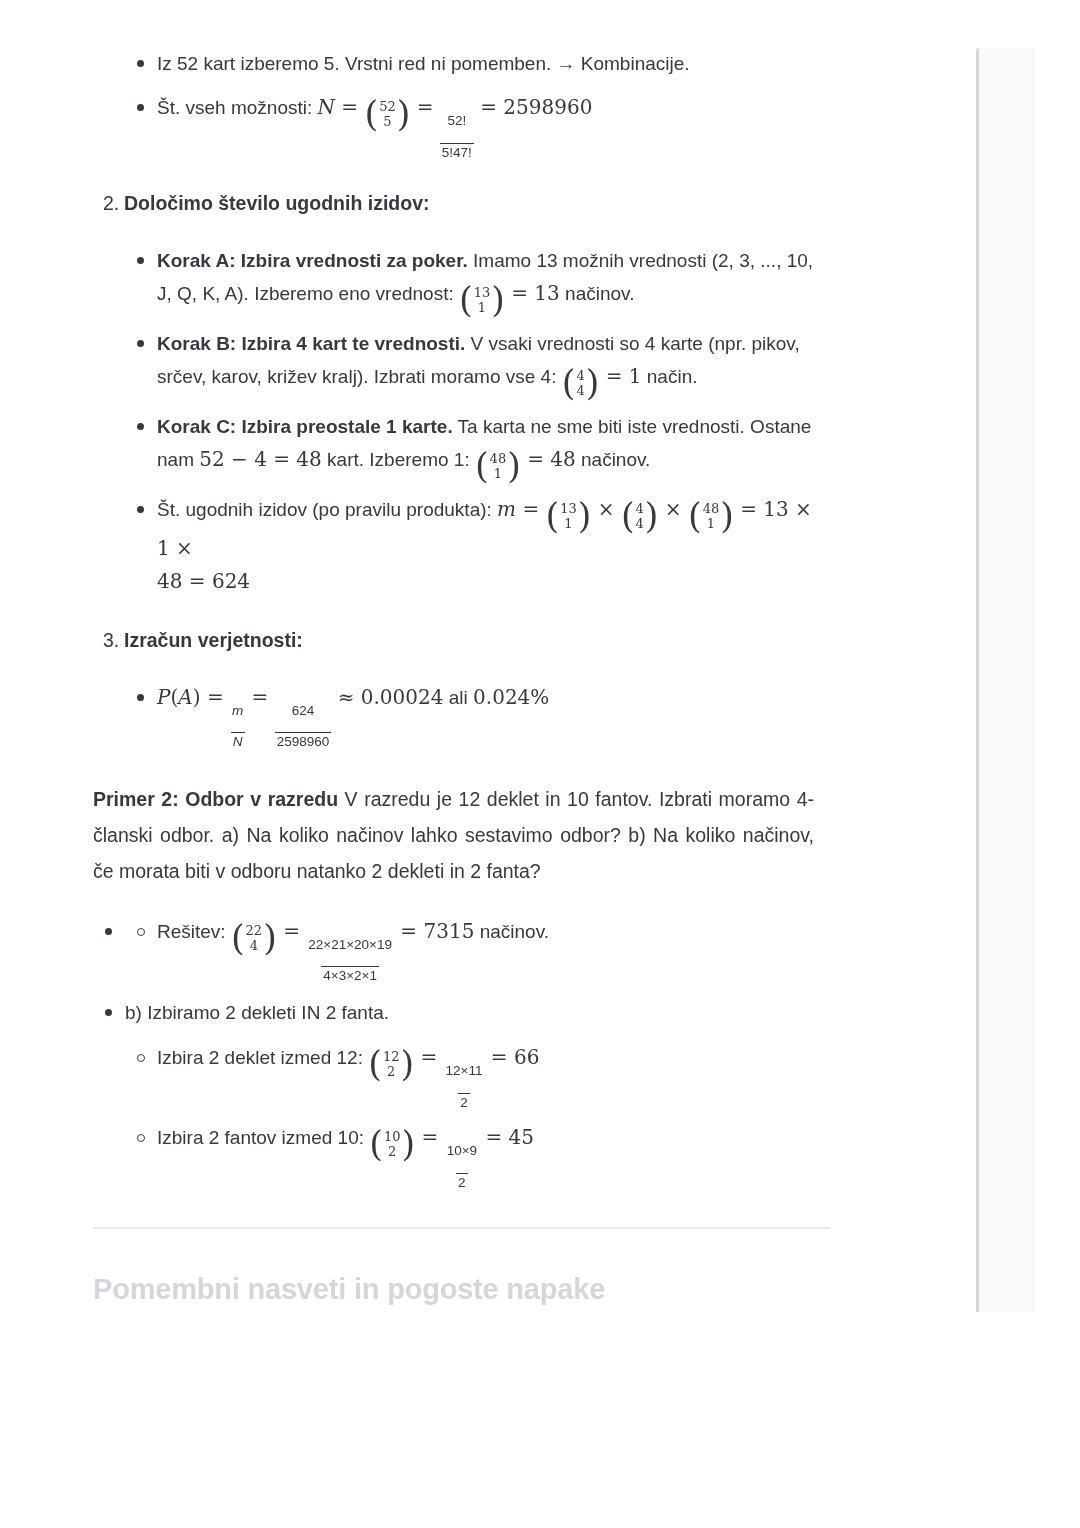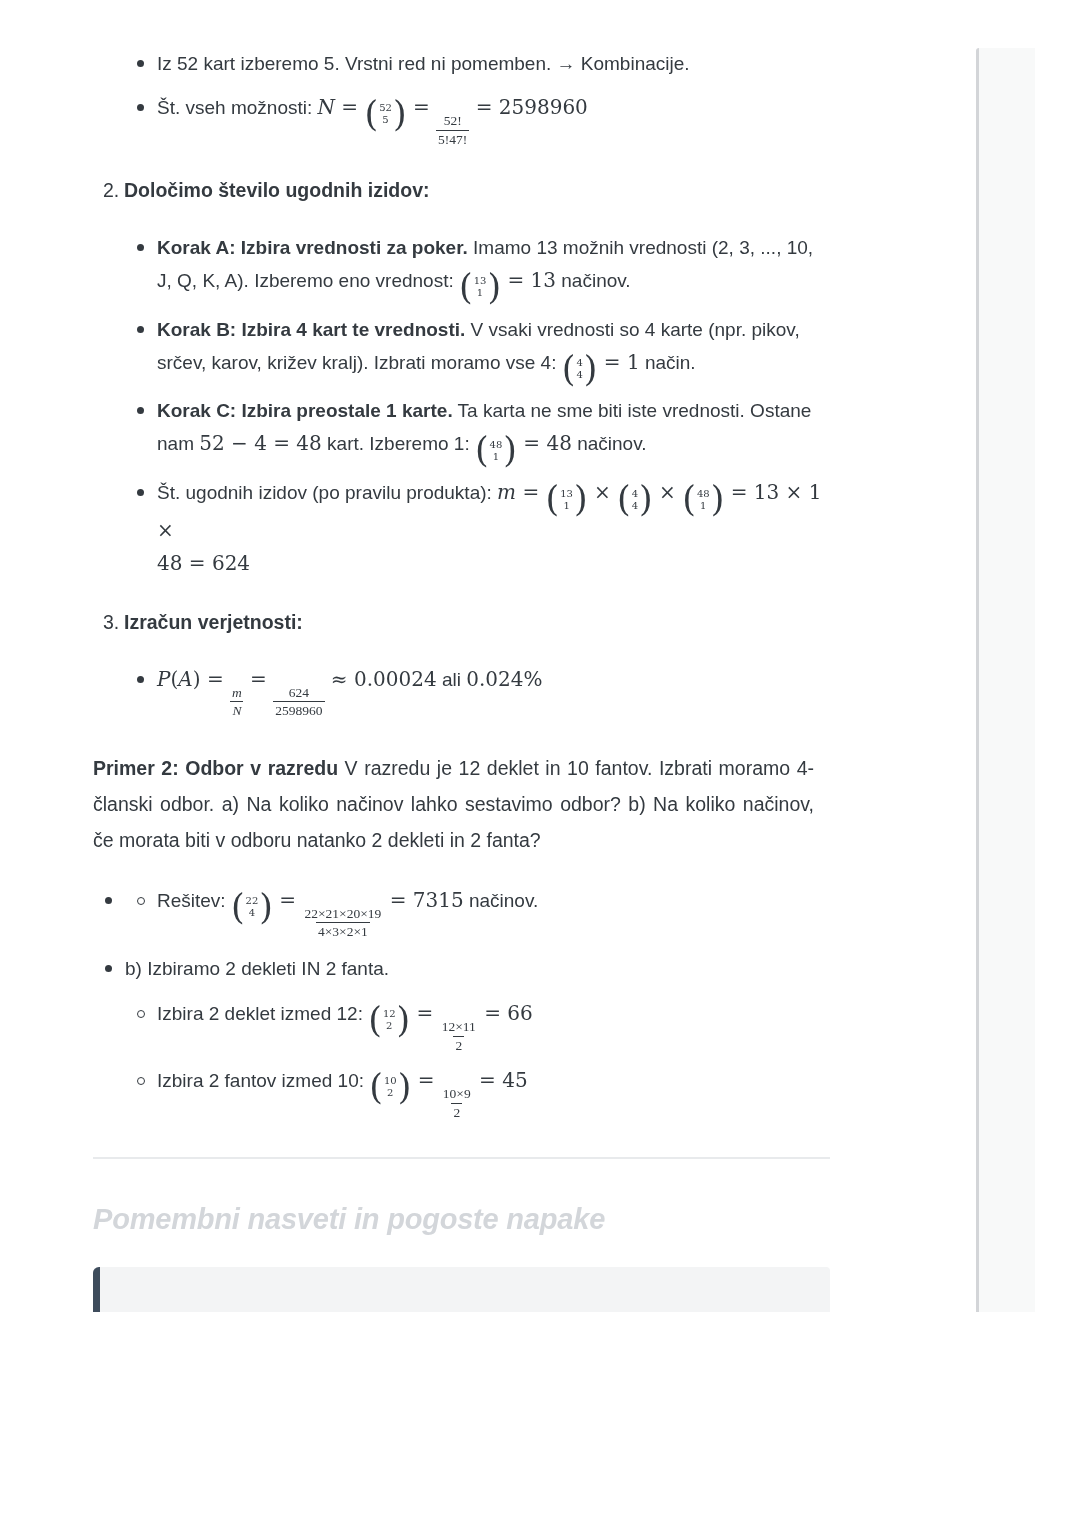--- a/index.html
+++ b/index.html
@@ -60,21 +60,20 @@
   .para.justify{text-align:justify;}
   
   .hr{height:2px;background:#e8eaec;margin:36px 0 0 0;border:none;}
   h2.section{
     margin:42px 0 0 0;
     font-size:29px;
     line-height:36px;
     font-weight:700;
     color:#d3d6da;
     letter-spacing:-0.2px;
-    font-style:italic;
   }
   
   .callout{
     margin-top:30px;
     background:#f3f4f5;
     border-left:7px solid #3e4c5c;
     border-radius:6px 4px 4px 6px;
     padding:26px 24px 30px 35px;
     color:#2b333c;
     box-sizing:border-box;
@@ -94,33 +93,34 @@
     align-items:center;
     vertical-align:-12px;
     font-family:"DejaVu Serif",serif;
     line-height:1;
   }
   .binom .p{font-size:35px;line-height:0.82;font-weight:400;}
   .binom .col{
     display:inline-flex;
     flex-direction:column;
     align-items:center;
-    font-size:10px;
+    font-size:13px;
     line-height:1.2;
     padding:0 1px;
   }
   
   .frac{
     display:inline-flex;
     flex-direction:column;
     align-items:center;
     vertical-align:-11px;
-    font-family:Liberation Serif, serif;
+    font-family:Liberation Sans, sans-serif;
     font-size:13.5px;
     line-height:1.3;
+    gap:13px;
   }
   .frac.it{font-style:italic;}
   .frac .den{border-top:1.3px solid #343a40;padding:0 2px;}
   .frac .num{padding:0 2px;}
   
   .side-strip{
     position:absolute;
     left:976px;
     top:48px;
     width:56px;

